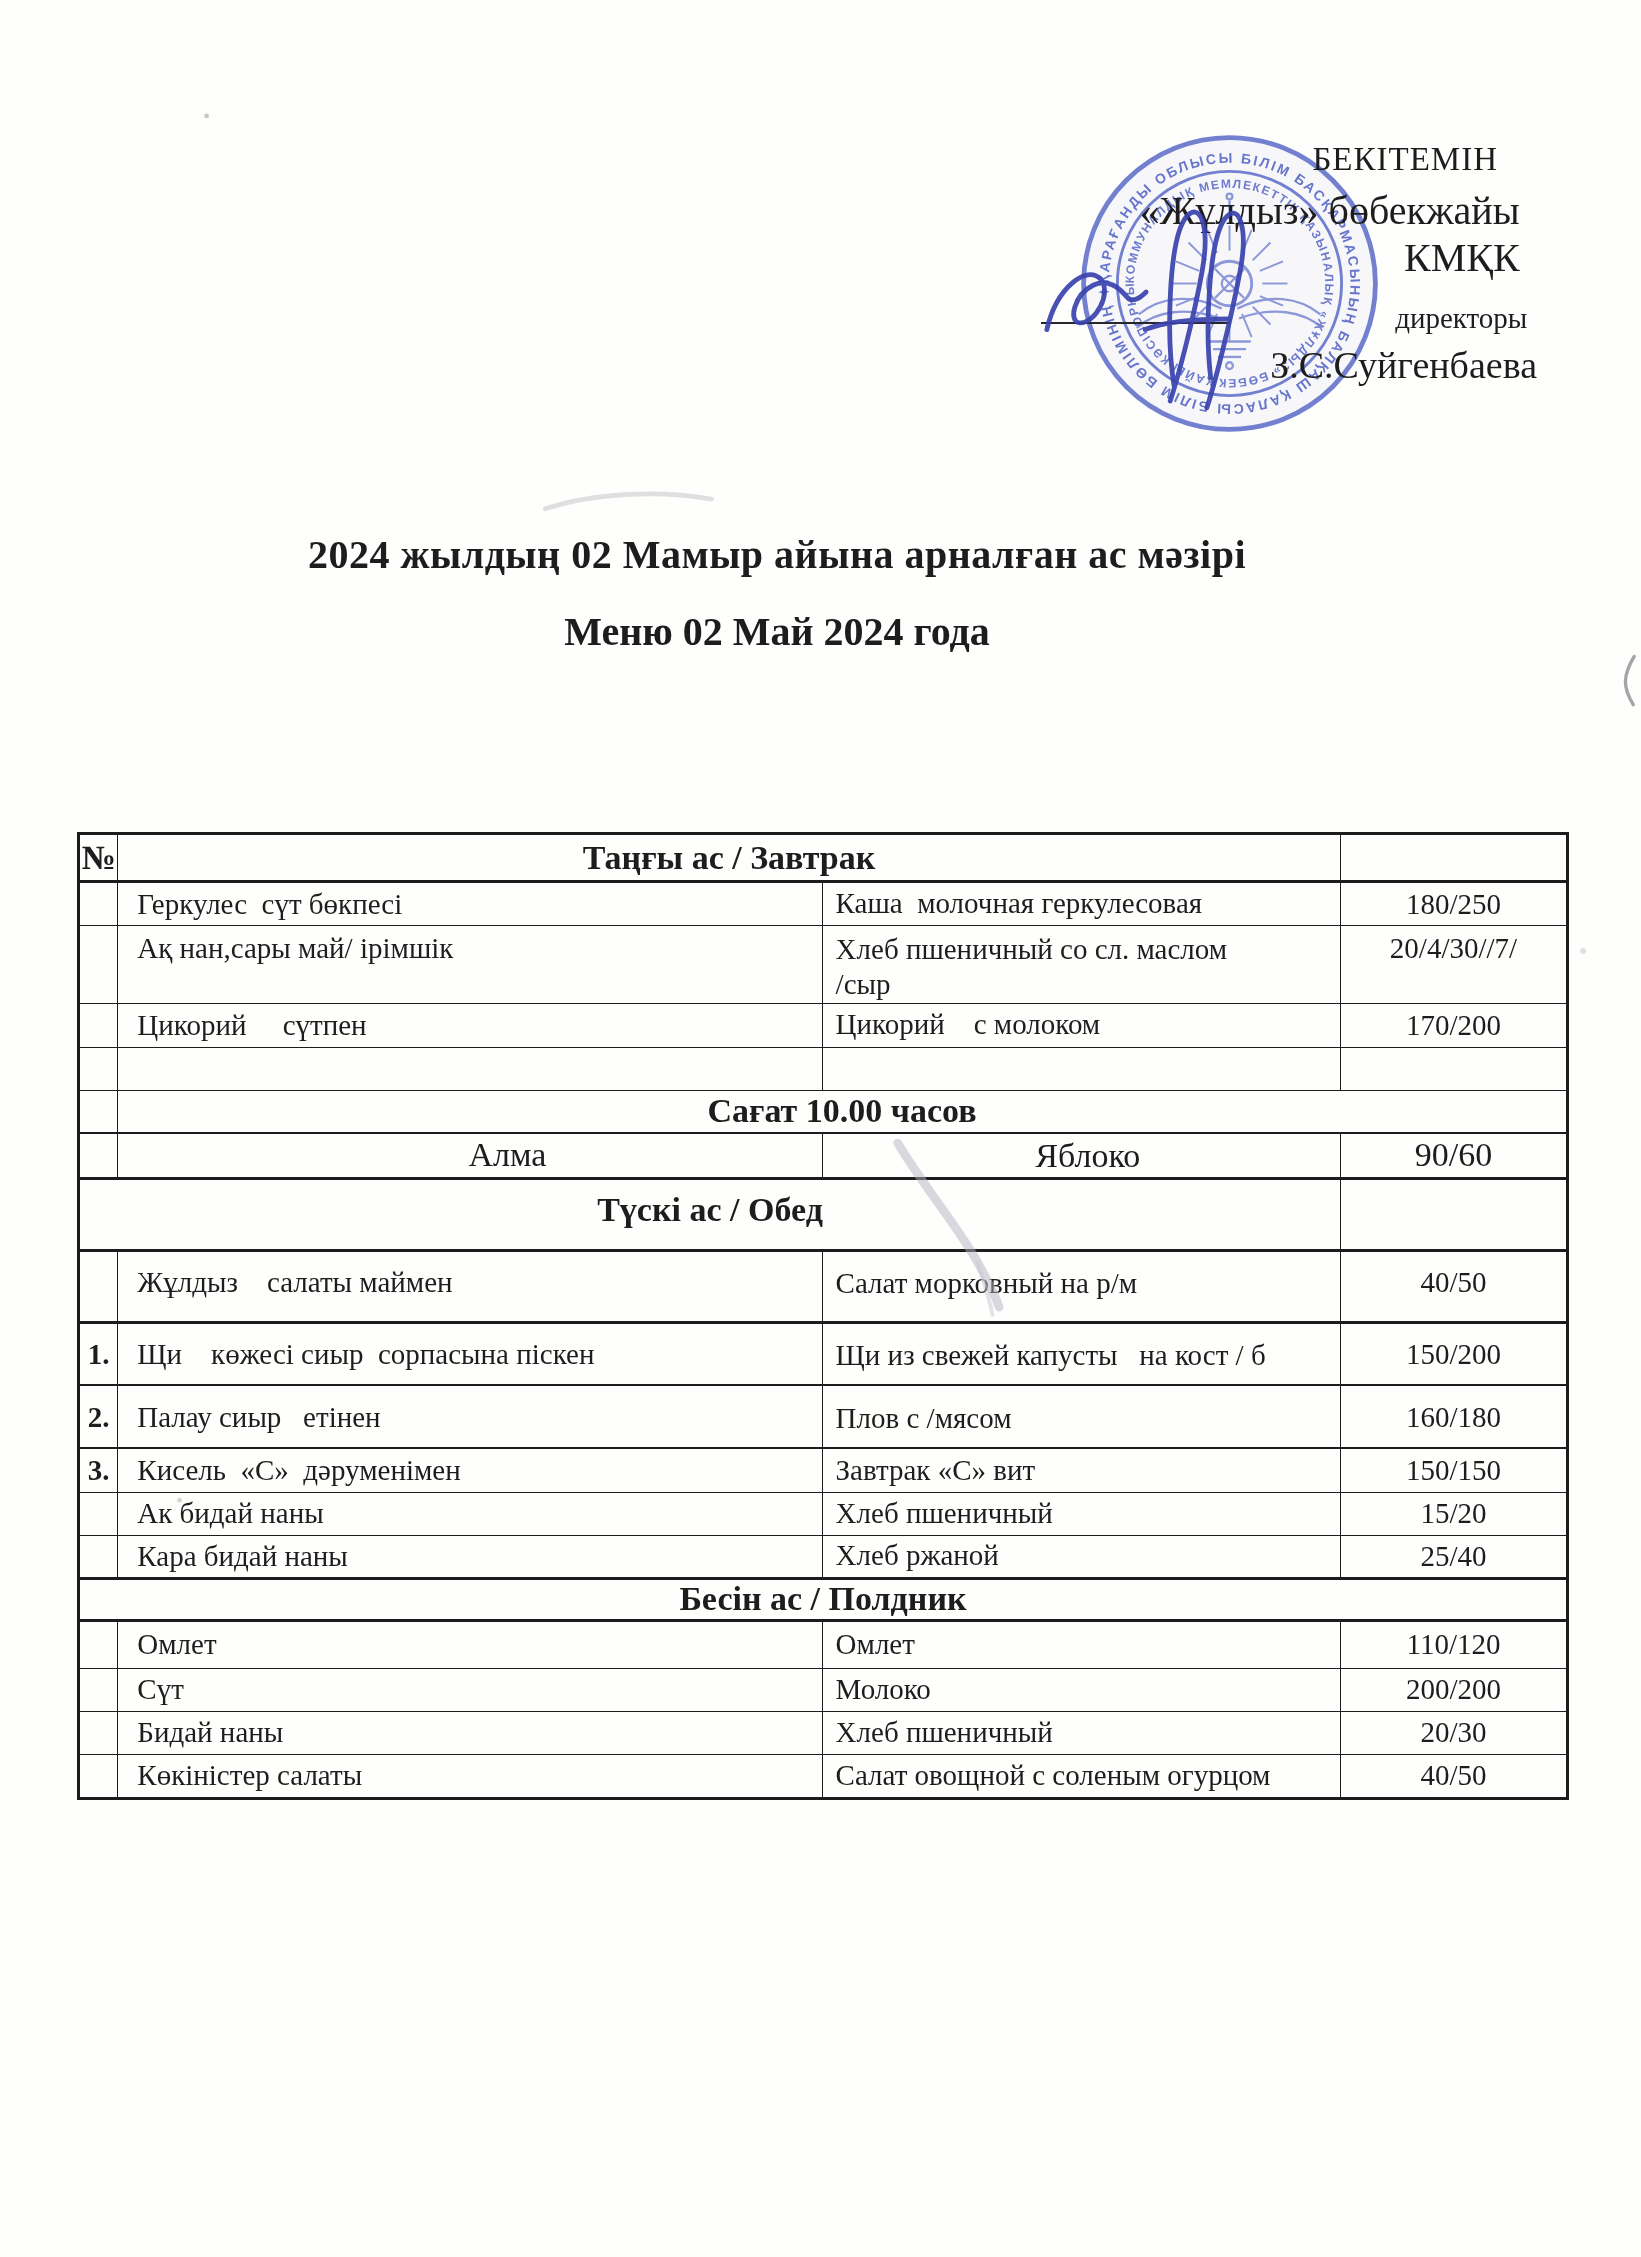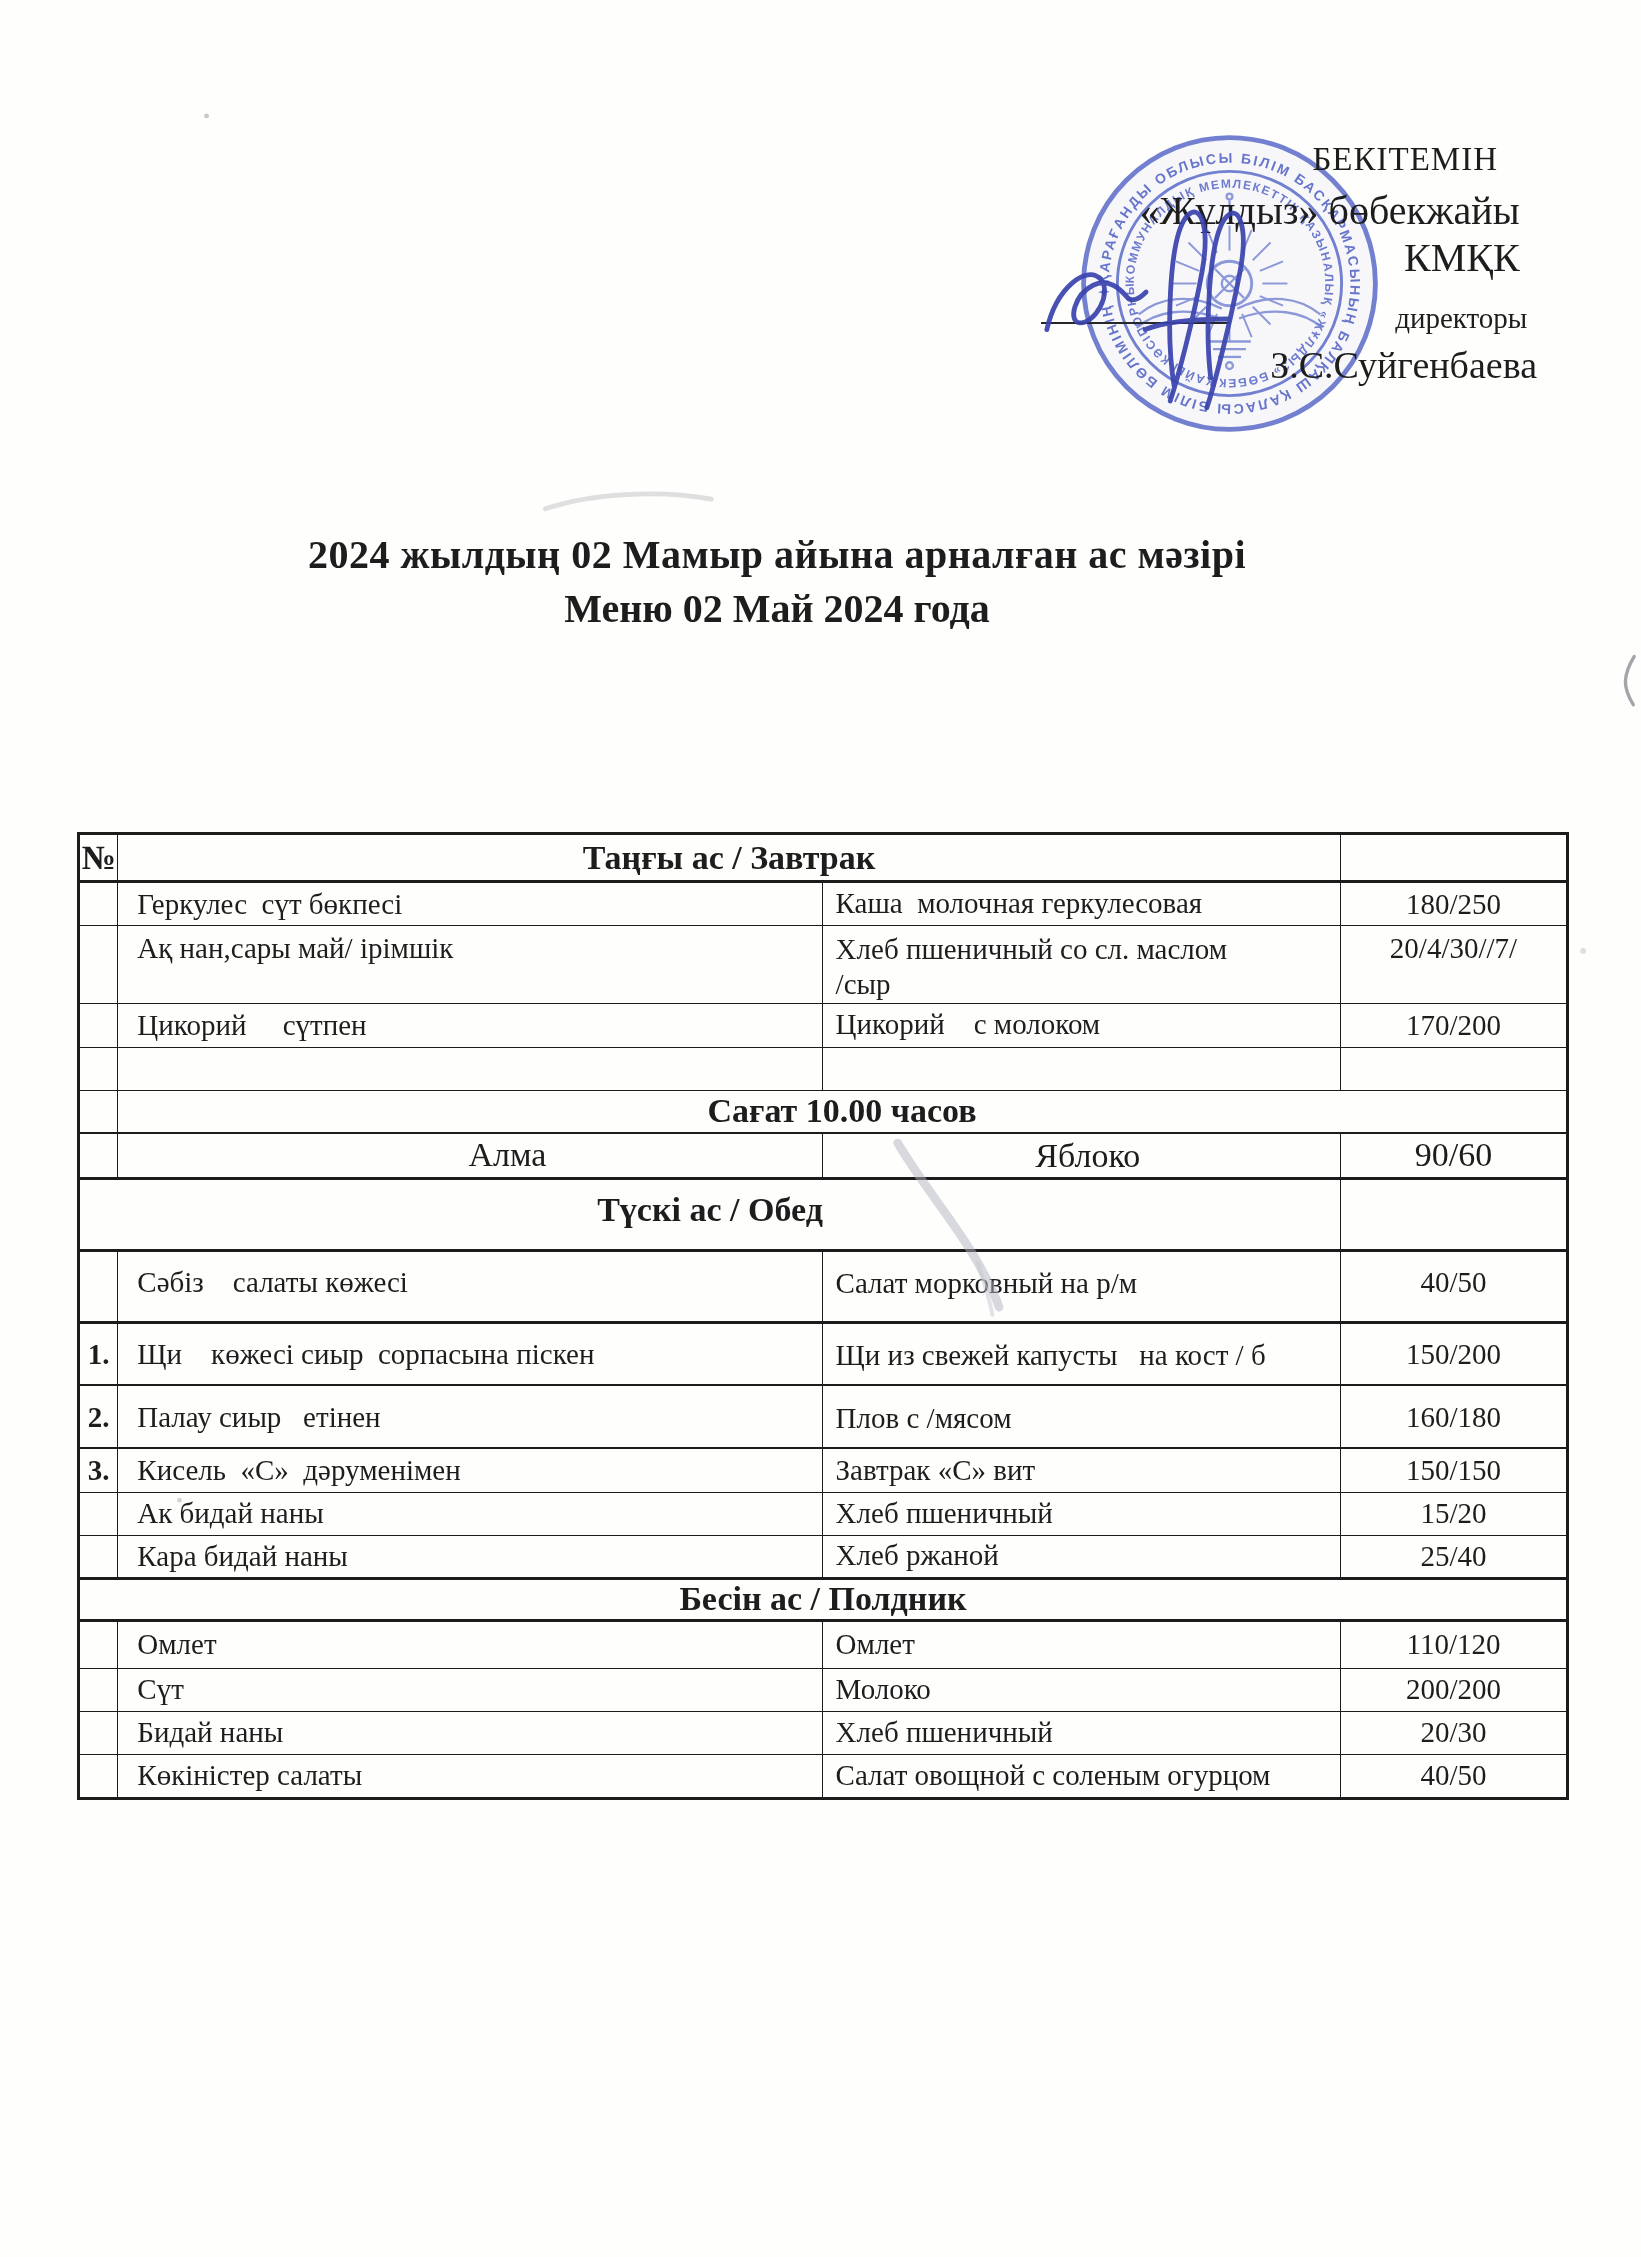--- a/index.html
+++ b/index.html
@@ -37,21 +37,21 @@
     position:absolute; left:1031px; top:185px; width:290px; height:241px;
     z-index:5;
   }
 
   
   .title {
     position:absolute; left:111px; top:531px; width:1332px;
     text-align:center; font-weight:bold; z-index:2;
   }
   .title .t1 { font-size:40px; letter-spacing:0.5px; }
-  .title .t2 { font-size:40px; margin-top:7px; }
+  .title .t2 { font-size:40px; margin-top:30px; }
 
   
   table.menu {
     position:absolute; left:77px; top:832px; width:1489px;
     border-collapse:collapse; table-layout:fixed;
     border:3.9px solid #1c1c1c; z-index:2;
   }
   table.menu td {
     border:1.9px solid #1c1c1c;
     font-size:29px; vertical-align:middle; overflow:hidden;
@@ -195,21 +195,21 @@
         <td class="kz">Алма</td>
         <td class="ru">Яблоко</td>
         <td class="wt">90/60</td>
       </tr>
       <tr class="sec bb4 r-obed" style="height:72px">
         <td colspan="3">Түскі ас / Обед</td>
         <td class="wt"></td>
       </tr>
       <tr class="r-sabiz bb4" style="height:72px">
         <td class="no"></td>
-        <td class="kz">Сәбіз    салаты көжесі</td>
+        <td class="kz">Жұлдыз    салаты маймен</td>
         <td class="ru">Салат морковный на р/м</td>
         <td class="wt">40/50</td>
       </tr>
       <tr class="r-shchi bb3" style="height:63px">
         <td class="no">1.</td>
         <td class="kz">Щи    көжесі сиыр  сорпасына піскен</td>
         <td class="ru">Щи из свежей капусты   на кост / б</td>
         <td class="wt">150/200</td>
       </tr>
       <tr class="r-palau bb3" style="height:63px">

